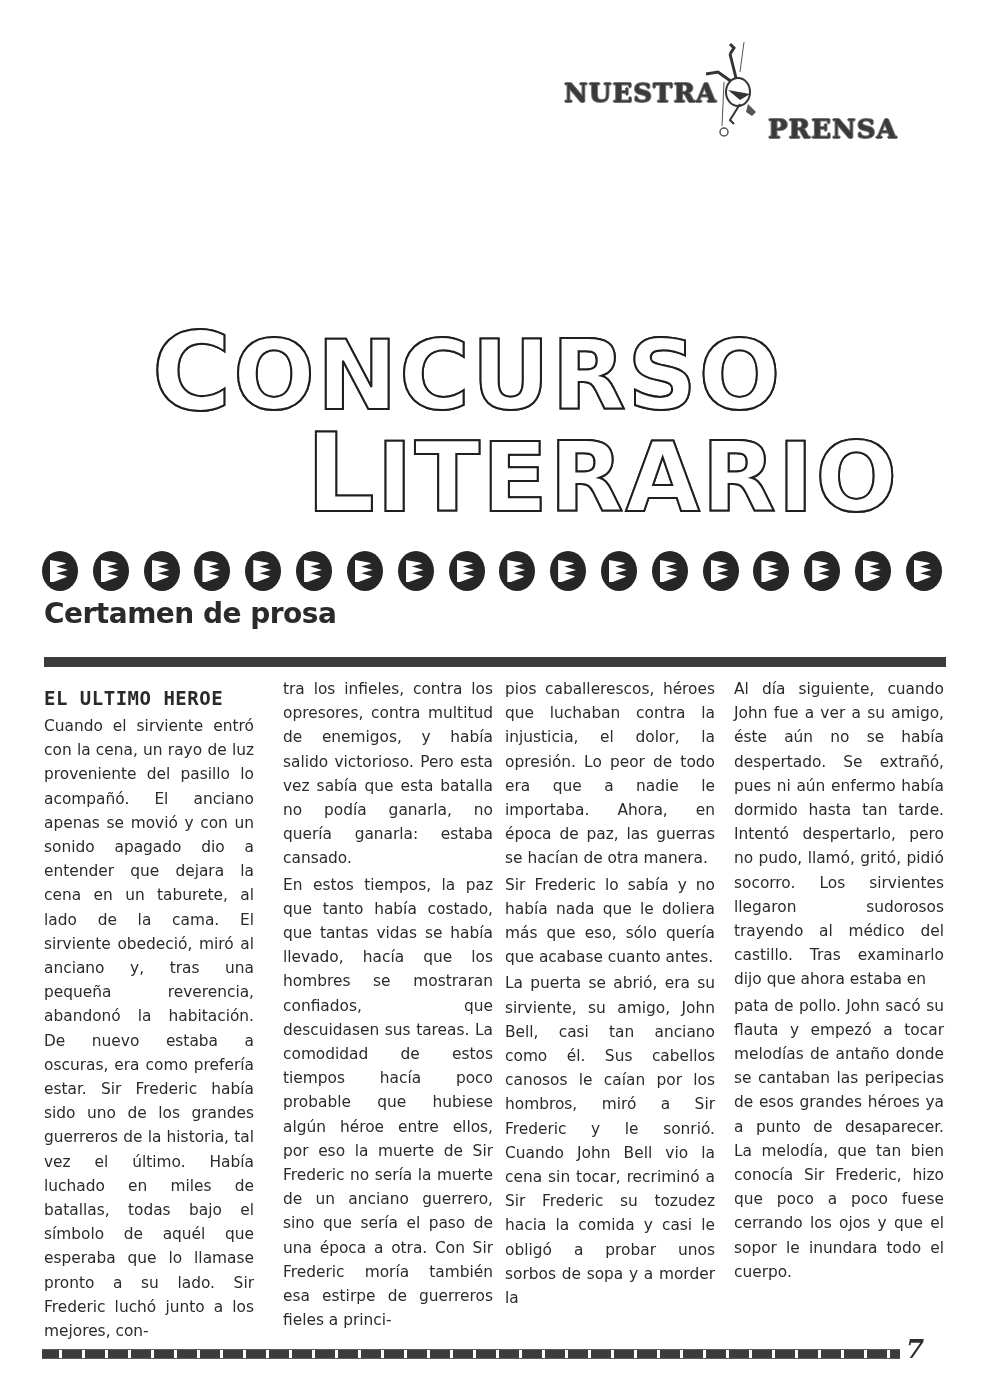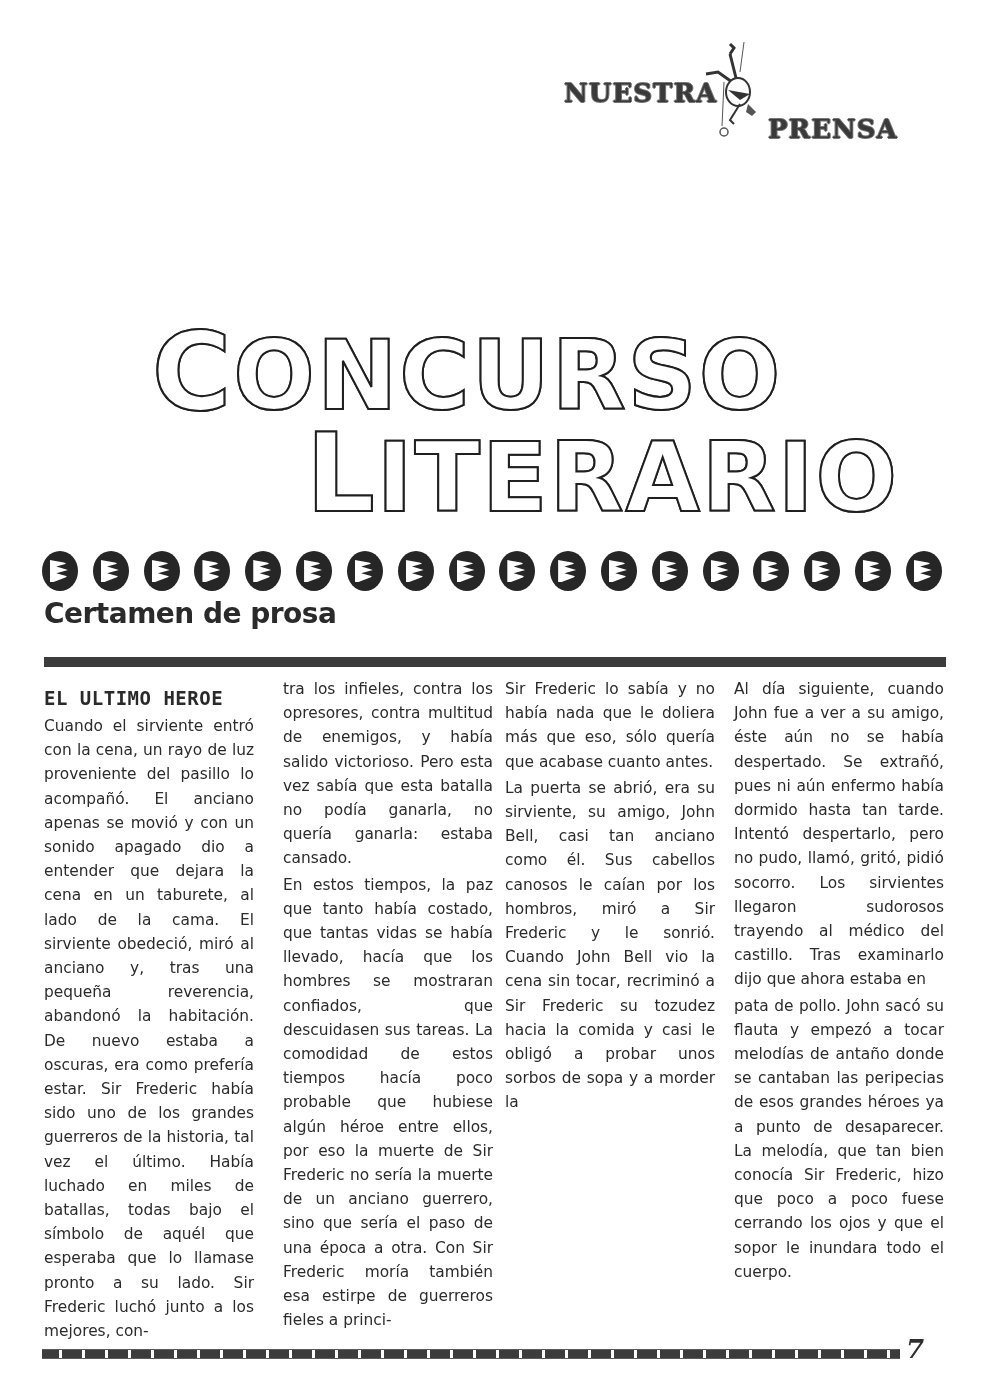--- a/index.html
+++ b/index.html
@@ -107,20 +107,21 @@
 <div class="columns">
   <div class="col c1">
     <div class="story-title">EL ULTIMO HEROE</div>
     <p>Cuando el sirviente entró con la cena, un rayo de luz proveniente del pasillo lo acompañó. El anciano apenas se movió y con un sonido apagado dio a entender que dejara la cena en un taburete, al lado de la cama. El sirviente obedeció, miró al anciano y, tras una pequeña reverencia, abandonó la habitación. De nuevo estaba a oscuras, era como prefería estar. Sir Frederic había sido uno de los grandes guerreros de la historia, tal vez el último. Había luchado en miles de batallas, todas bajo el símbolo de aquél que esperaba que lo llamase pronto a su lado. Sir Frederic luchó junto a los mejores, con-</p>
   </div>
   <div class="col c2">
     <p>tra los infieles, contra los opresores, contra multitud de enemigos, y había salido victorioso. Pero esta vez sabía que esta batalla no podía ganarla, no quería ganarla: estaba cansado.</p>
     <p>En estos tiempos, la paz que tanto había costado, que tantas vidas se había llevado, hacía que los hombres se mostraran confiados, que descuidasen sus tareas. La comodidad de estos tiempos hacía poco probable que hubiese algún héroe entre ellos, por eso la muerte de Sir Frederic no sería la muerte de un anciano guerrero, sino que sería el paso de una época a otra. Con Sir Frederic moría también esa estirpe de guerreros fieles a princi-</p>
   </div>
   <div class="col c3">
+    <p>pios caballerescos, héroes que luchaban contra la injusticia, el dolor, la opresión. Lo peor de todo era que a nadie le importaba. Ahora, en época de paz, las guerras se hacían de otra manera.</p>
     <p>Sir Frederic lo sabía y no había nada que le doliera más que eso, sólo quería que acabase cuanto antes.</p>
     <p>La puerta se abrió, era su sirviente, su amigo, John Bell, casi tan anciano como él. Sus cabellos canosos le caían por los hombros, miró a Sir Frederic y le sonrió. Cuando John Bell vio la cena sin tocar, recriminó a Sir Frederic su tozudez hacia la comida y casi le obligó a probar unos sorbos de sopa y a morder la</p>
   </div>
   <div class="col c4">
     <p>Al día siguiente, cuando John fue a ver a su amigo, éste aún no se había despertado. Se extrañó, pues ni aún enfermo había dormido hasta tan tarde. Intentó despertarlo, pero no pudo, llamó, gritó, pidió socorro. Los sirvientes llegaron sudorosos trayendo al médico del castillo. Tras examinarlo dijo que ahora estaba en</p>
     <p>pata de pollo. John sacó su flauta y empezó a tocar melodías de antaño donde se cantaban las peripecias de esos grandes héroes ya a punto de desaparecer. La melodía, que tan bien conocía Sir Frederic, hizo que poco a poco fuese cerrando los ojos y que el sopor le inundara todo el cuerpo.</p>
   </div>
 </div>
 
 <div class="footer-rule"></div>

